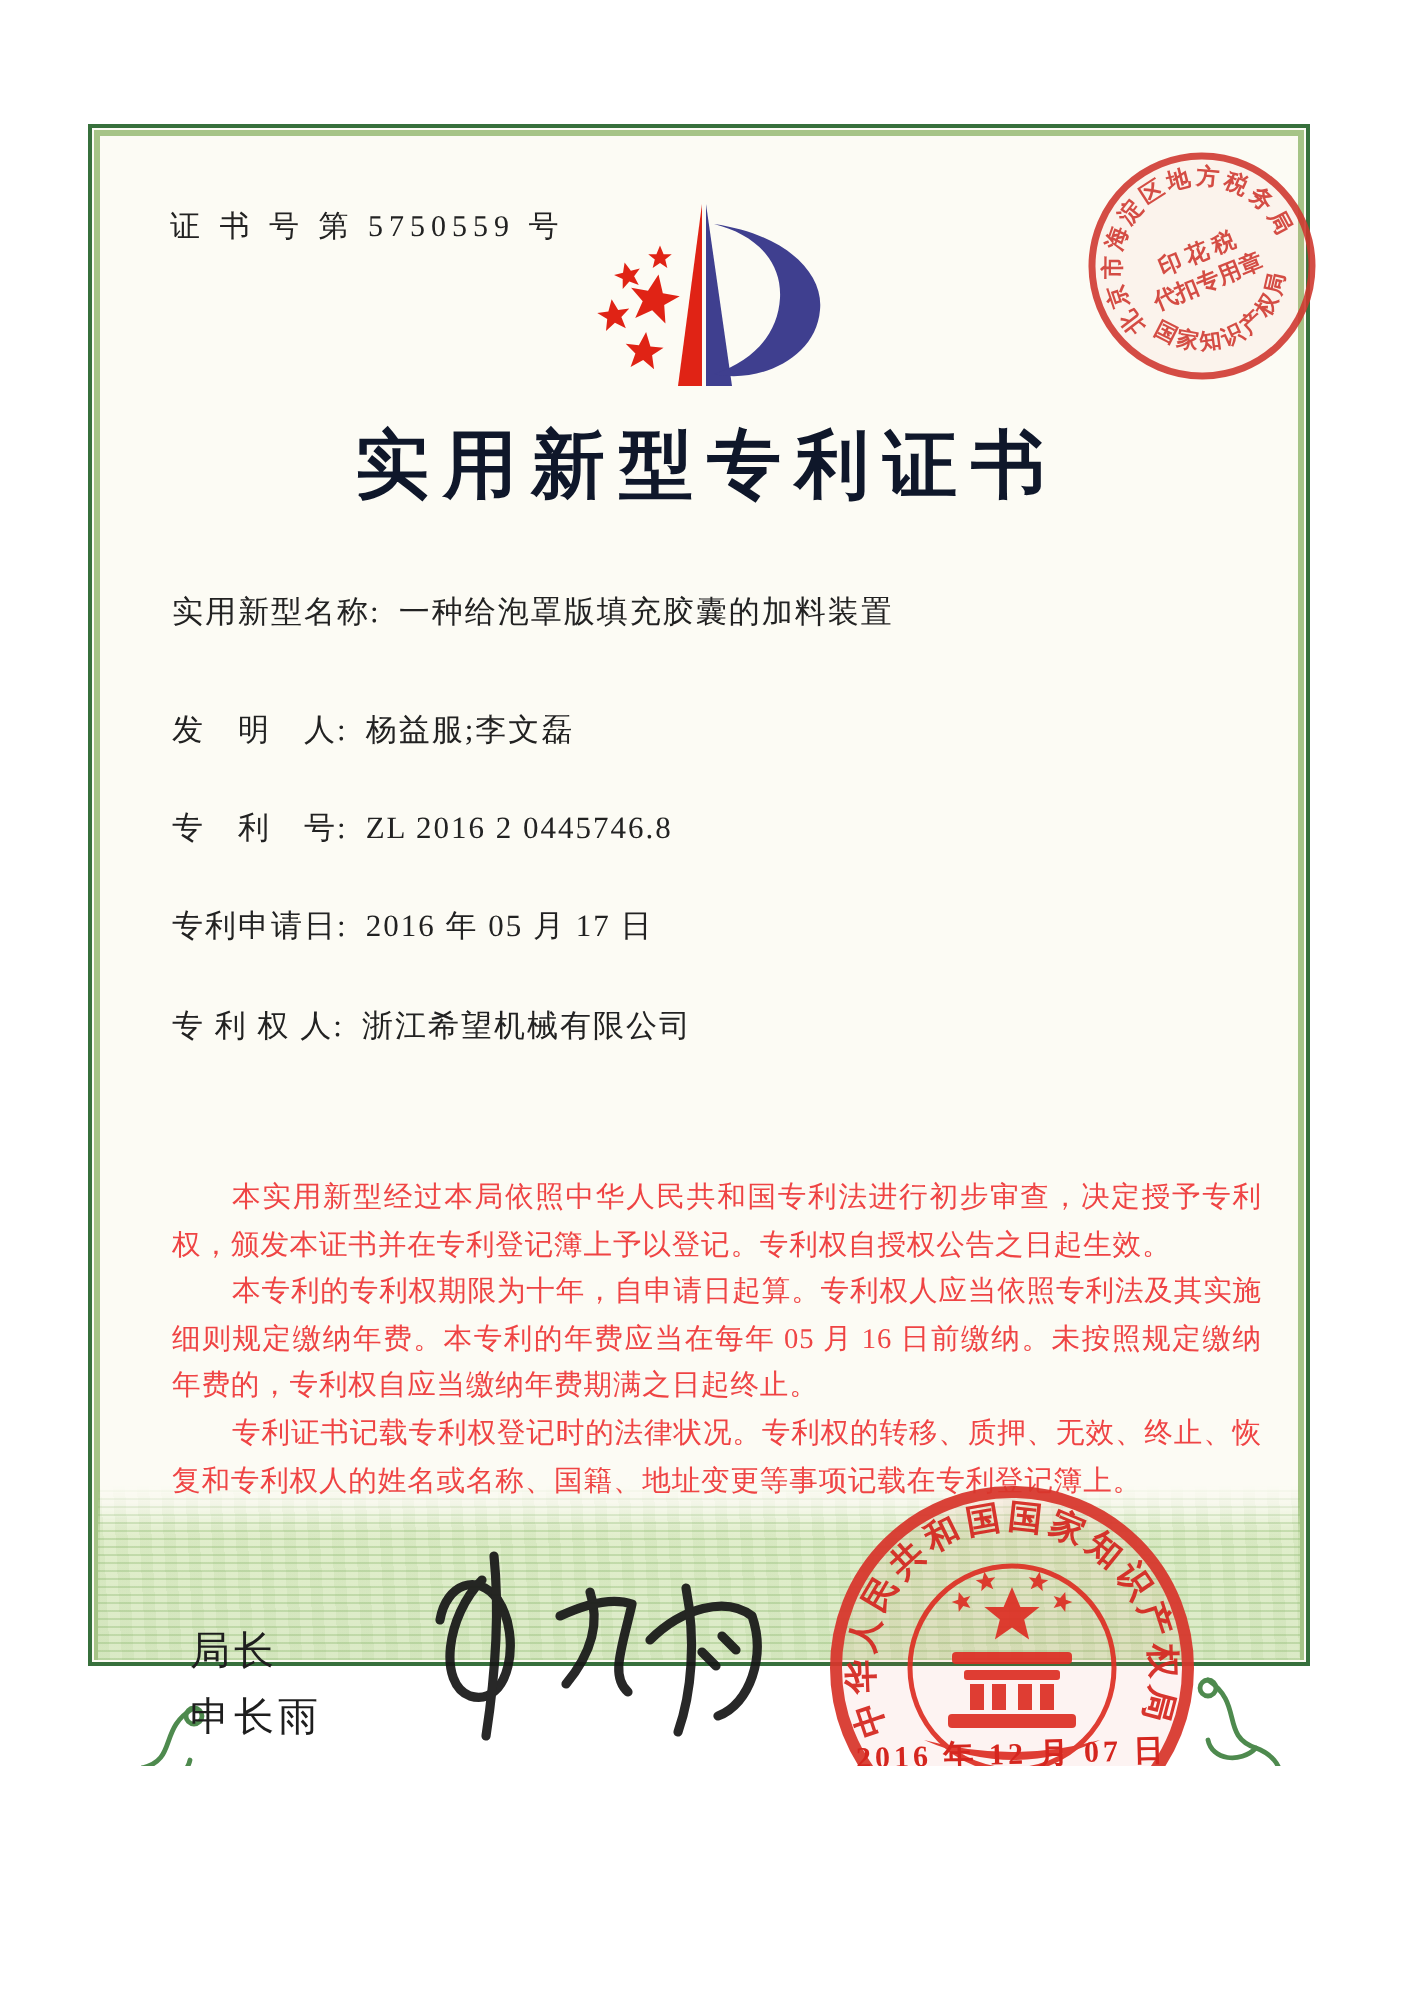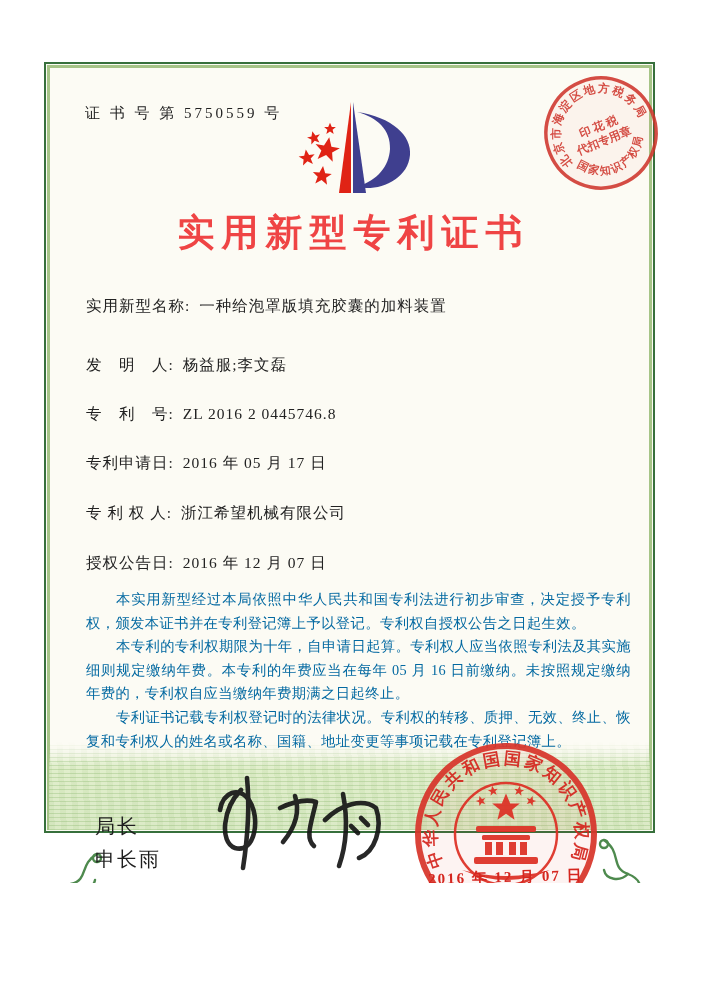--- a/index.html
+++ b/index.html
@@ -12,25 +12,25 @@
   
   .guilloche{position:absolute;left:49px;top:742px;right:57px;bottom:53px;z-index:1;
      background:
        repeating-linear-gradient(0deg, rgba(125,175,95,0.30) 0 1px, rgba(125,175,95,0) 1px 4px),
        repeating-linear-gradient(87deg, rgba(140,185,105,0.10) 0 6px, rgba(140,185,105,0) 6px 12px),
        linear-gradient(to bottom, rgba(224,238,203,0.0), rgba(219,235,196,0.85) 30%, #dbeac6);
      -webkit-mask-image:linear-gradient(to bottom, transparent, #000 24%);
      mask-image:linear-gradient(to bottom, transparent, #000 24%);}
   .cert-no{position:absolute;left:85px;top:104px;font-size:15px;letter-spacing:3px;color:#222;z-index:2;}
   .title{position:absolute;left:0;right:0;top:208px;text-align:center;font-size:37px;font-weight:700;
-         letter-spacing:7px;color:#ef4444;z-index:2;}
+         letter-spacing:7px;color:#0f172a;z-index:2;}
   .field{position:absolute;left:86px;font-size:15.5px;color:#222;letter-spacing:1px;z-index:2;white-space:nowrap;}
   .field .val{margin-left:9px;margin-top:16px;}
   .paras{position:absolute;left:86px;right:76px;top:588px;z-index:2;font-size:14.3px;line-height:23.6px;
-         text-align:justify;color:#0369a1;letter-spacing:0.4px;}
+         text-align:justify;color:#ef4444;letter-spacing:0.4px;}
   .paras p{margin:0;text-indent:2.1em;}
   .signoff{position:absolute;left:95px;top:810px;z-index:3;font-size:20px;color:#1e1e1e;line-height:33px;letter-spacing:2px;}
   .sig-svg{position:absolute;left:183px;top:768px;z-index:3;}
   .seal-svg{position:absolute;left:400px;top:726px;z-index:3;}
   .seal-date{position:absolute;left:428px;top:868px;z-index:4;color:#d5261f;font-size:15px;
              font-weight:700;letter-spacing:2px;transform:rotate(-1.5deg);}
   .stamp-svg{position:absolute;left:538px;top:70px;z-index:3;}
   .logo-svg{position:absolute;left:270px;top:92px;z-index:2;}
   .footer{position:absolute;left:44px;right:52px;top:903px;text-align:center;z-index:3;
           font-size:12px;letter-spacing:2px;color:#333;}
@@ -95,23 +95,20 @@
     <span>发　明　人:</span><span class="val">杨益服;李文磊</span>
   </div>
   <div class="field" style="top:404px">
     <span>专　利　号:</span><span class="val">ZL 2016 2 0445746.8</span>
   </div>
   <div class="field" style="top:453px">
     <span>专利申请日:</span><span class="val">2016 年 05 月 17 日</span>
   </div>
   <div class="field" style="top:503px">
     <span>专 利 权 人:</span><span class="val">浙江希望机械有限公司</span>
-  </div>
-  <div class="field" style="top:553px">
-    <span>授权公告日:</span><span class="val">2016 年 12 月 07 日</span>
   </div>
 
   <div class="paras">
     <p>本实用新型经过本局依照中华人民共和国专利法进行初步审查，决定授予专利权，颁发本证书并在专利登记簿上予以登记。专利权自授权公告之日起生效。</p>
     <p>本专利的专利权期限为十年，自申请日起算。专利权人应当依照专利法及其实施细则规定缴纳年费。本专利的年费应当在每年 05 月 16 日前缴纳。未按照规定缴纳年费的，专利权自应当缴纳年费期满之日起终止。</p>
     <p>专利证书记载专利权登记时的法律状况。专利权的转移、质押、无效、终止、恢复和专利权人的姓名或名称、国籍、地址变更等事项记载在专利登记簿上。</p>
   </div>
 
   <div class="signoff">
     <div>局长</div>

